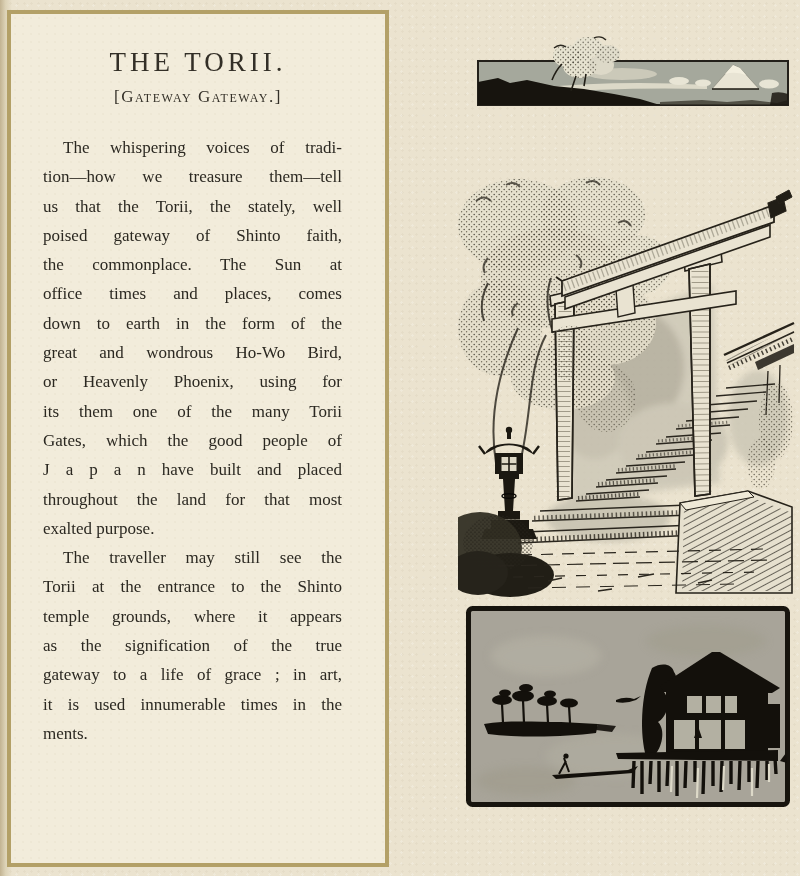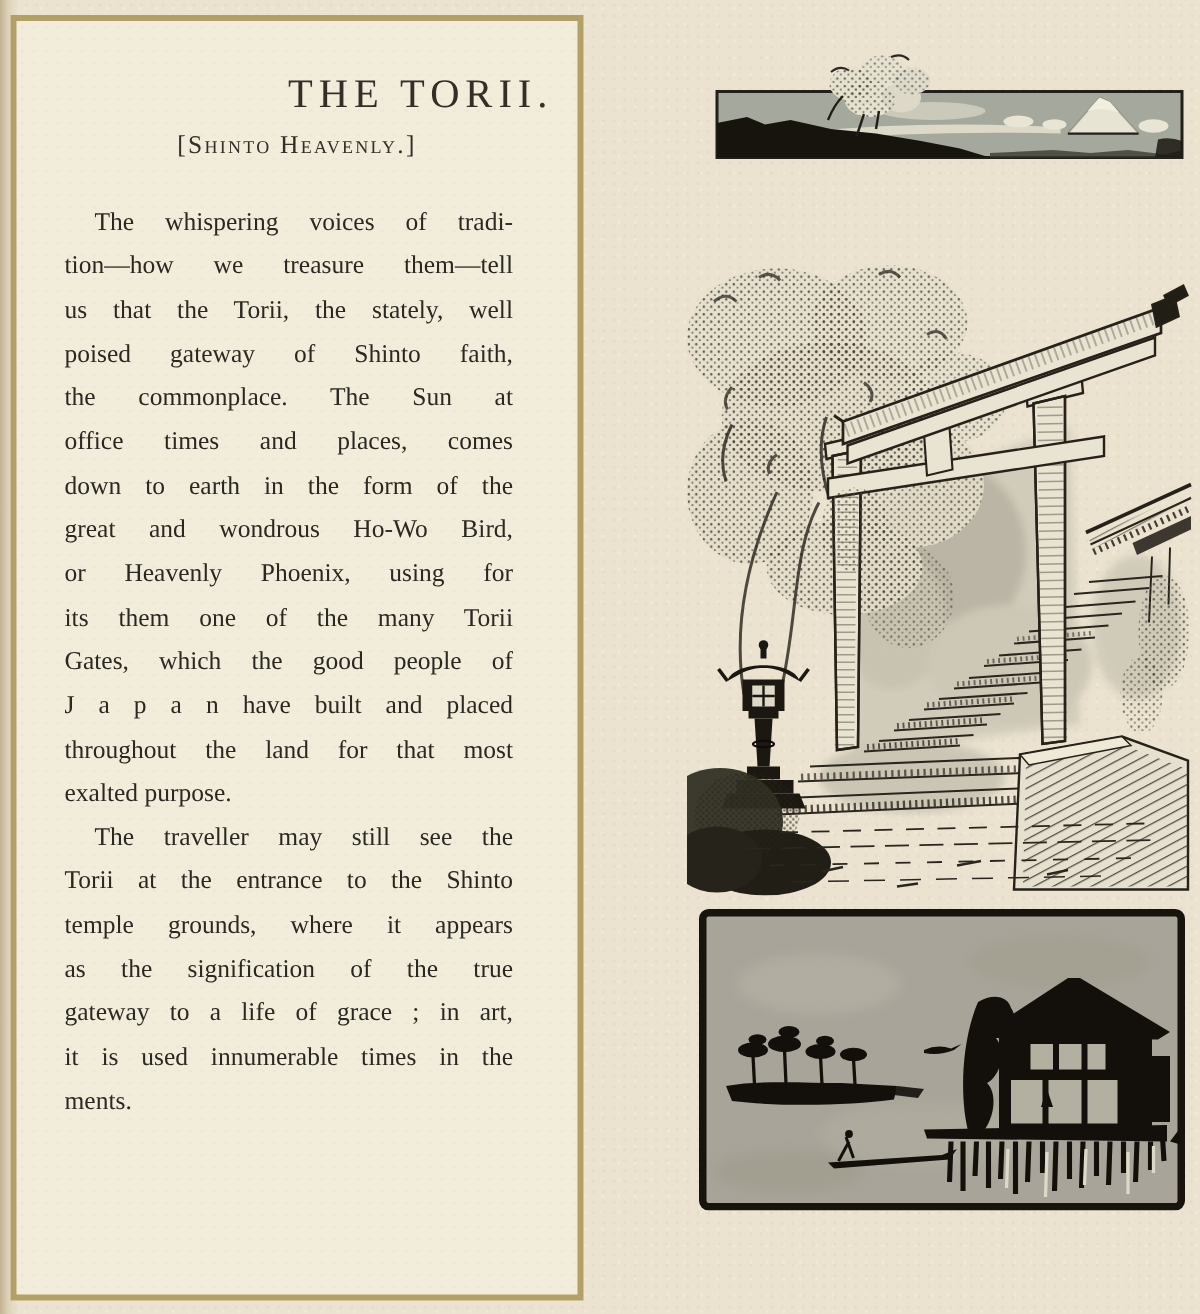--- a/index.html
+++ b/index.html
@@ -11,42 +11,42 @@
     background-size:7px 7px,11px 11px;
     font-family:"Liberation Serif","DejaVu Serif",serif;
     color:#2d2a23;
   }
   .edge-shade{position:absolute;left:0;top:0;width:12px;height:100%;
     background:linear-gradient(90deg,#c2b392 0%, #dcd2b6 45%, rgba(220,210,182,0) 100%);}
   .frame{position:absolute;left:7px;top:10px;width:382px;height:857px;box-sizing:border-box;
     border:4px solid #b3a067;background:#f2ecdb;
     background-image:radial-gradient(rgba(120,105,70,0.04) 1px, transparent 1.2px);
     background-size:8px 8px;}
-  .title{position:absolute;top:33px;left:0;right:16px;text-align:right;
+  .title{position:absolute;top:33px;left:0;right:0;text-align:center;
     font-size:27px;letter-spacing:4px;color:#332f27;white-space:nowrap;}
   .subtitle{position:absolute;top:73px;left:0;right:0;text-align:center;
     font-size:17px;letter-spacing:1.5px;font-variant:small-caps;color:#332f27;white-space:nowrap;}
   .bodytext{position:absolute;left:32px;top:119px;width:299px;
     font-size:17px;line-height:29.3px;color:#2b2821;}
   .bodyline{text-align:justify;text-align-last:justify;text-justify:inter-word;height:29.3px;overflow:visible;}
   .bodyline.indent{text-indent:20px;}
   .bodyline.indent:not(:first-child){margin-top:2px;}
   .bodyline.last{text-align-last:left;}
   .illo{position:absolute;}
   svg{display:block;}
 </style>
 </head>
 <body>
 
 <div class="page">
   <div class="edge-shade"></div>
 
   <div class="frame">
     <div class="title">THE TORII.</div>
-    <div class="subtitle">[Shinto Heavenly.]</div>
+    <div class="subtitle">[Gateway Gateway.]</div>
     <div class="bodytext">
       <div>
           <div class="bodyline indent">The whispering voices of tradi-</div>
           <div class="bodyline">tion—how we treasure them—tell</div>
           <div class="bodyline">us that the Torii, the stately, well</div>
           <div class="bodyline">poised gateway of Shinto faith,</div>
           <div class="bodyline">the commonplace. The Sun at</div>
           <div class="bodyline">office times and places, comes</div>
           <div class="bodyline">down to earth in the form of the</div>
           <div class="bodyline">great and wondrous Ho-Wo Bird,</div>

